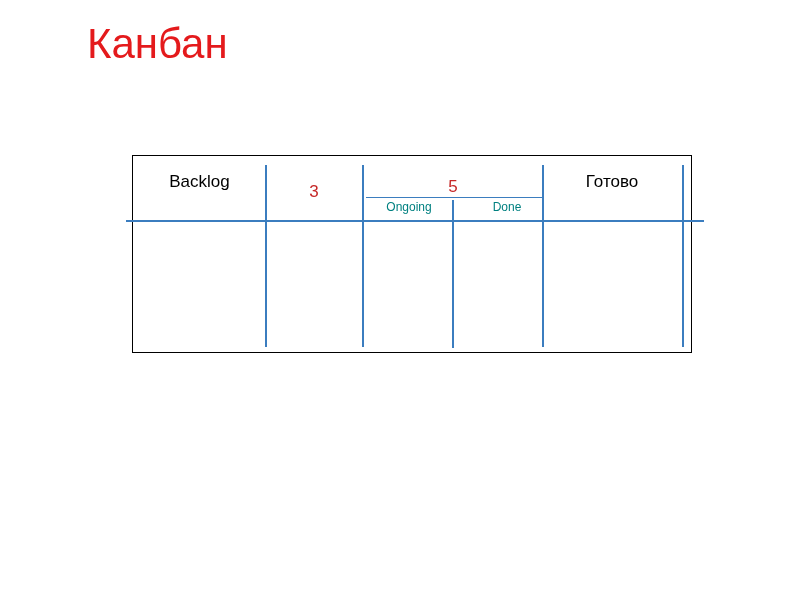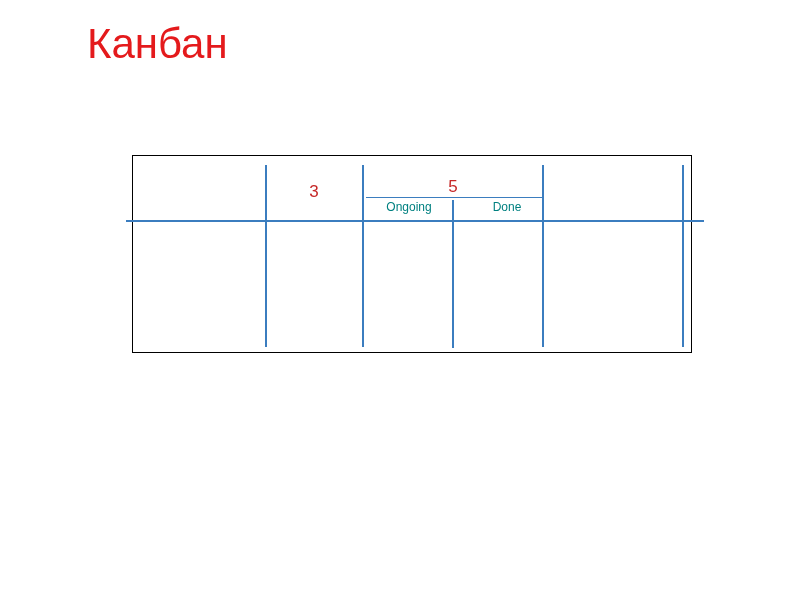--- a/index.html
+++ b/index.html
@@ -105,20 +105,22 @@
   <div class="h-sep"></div>
 
   <div class="vline v1"></div>
   <div class="vline v2"></div>
   <div class="vline v3"></div>
   <div class="vline v4"></div>
   <div class="vline v-sub"></div>
 
   <div class="dev-hline"></div>
 
+  <div class="col-label lab-backlog">Backlog</div>
+  <div class="col-label lab-done">Готово</div>
 
   <div class="wip wip-analysis">3</div>
   <div class="wip wip-dev">5</div>
 
   <div class="sublabel sub-ongoing">Ongoing</div>
   <div class="sublabel sub-done">Done</div>
 
 </div>
 
 </body></html>

